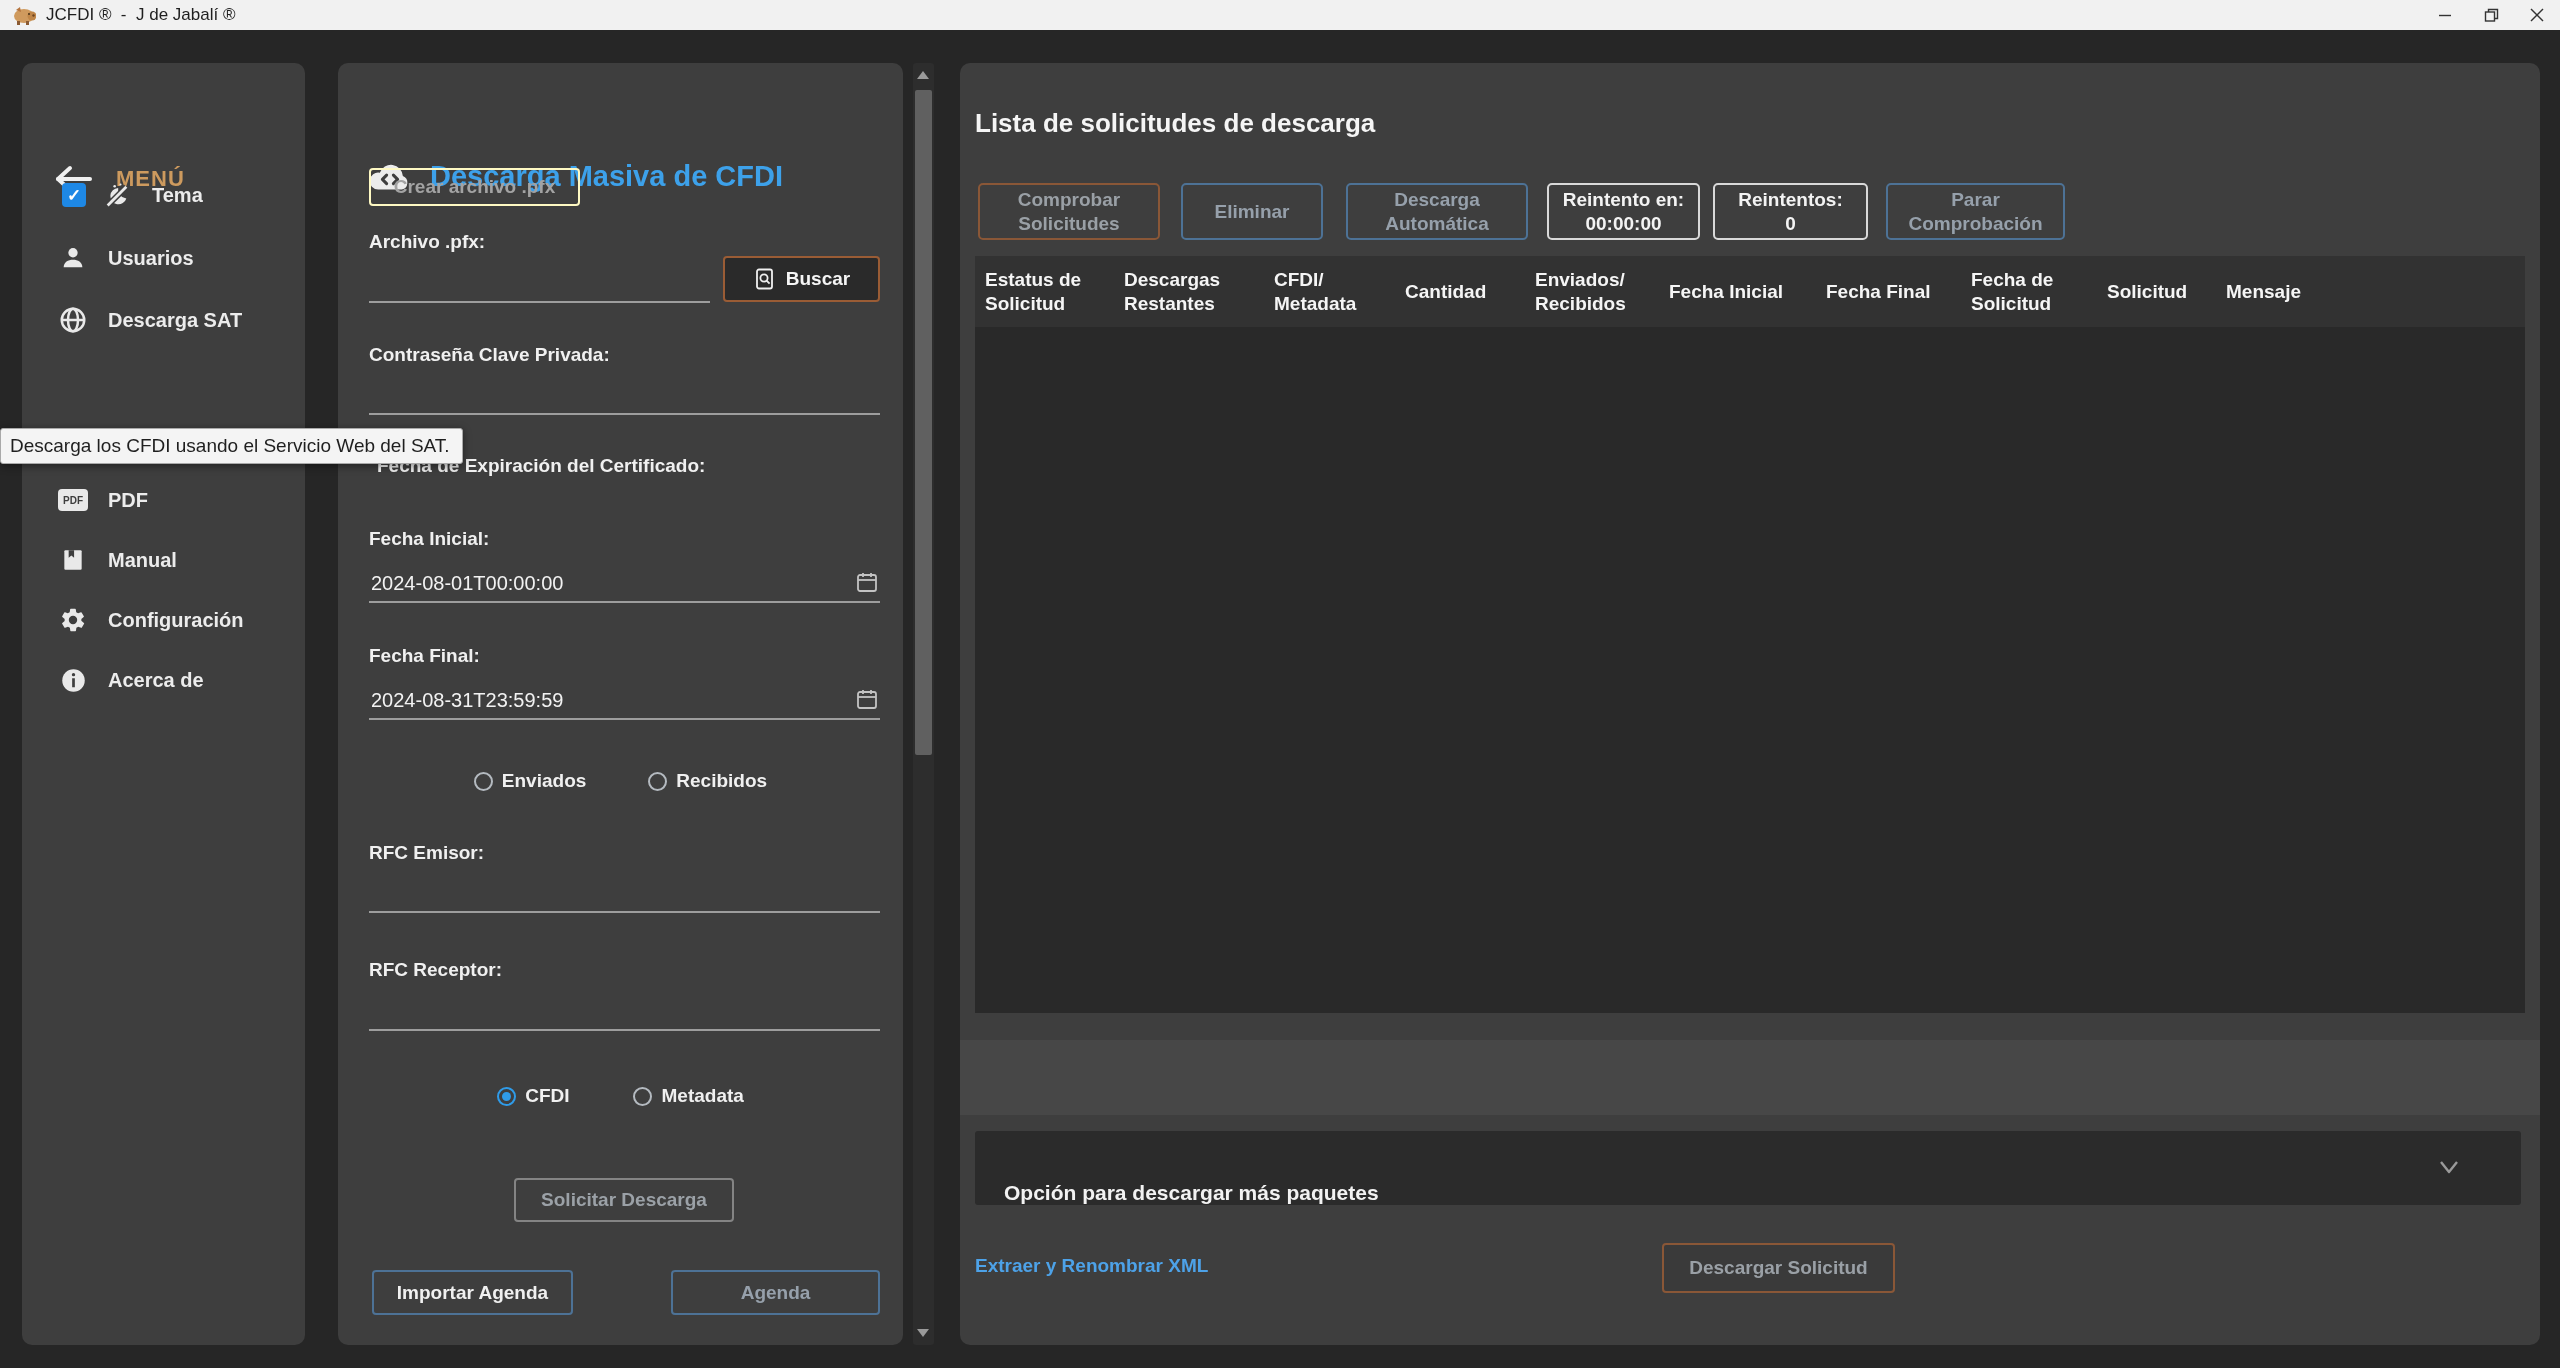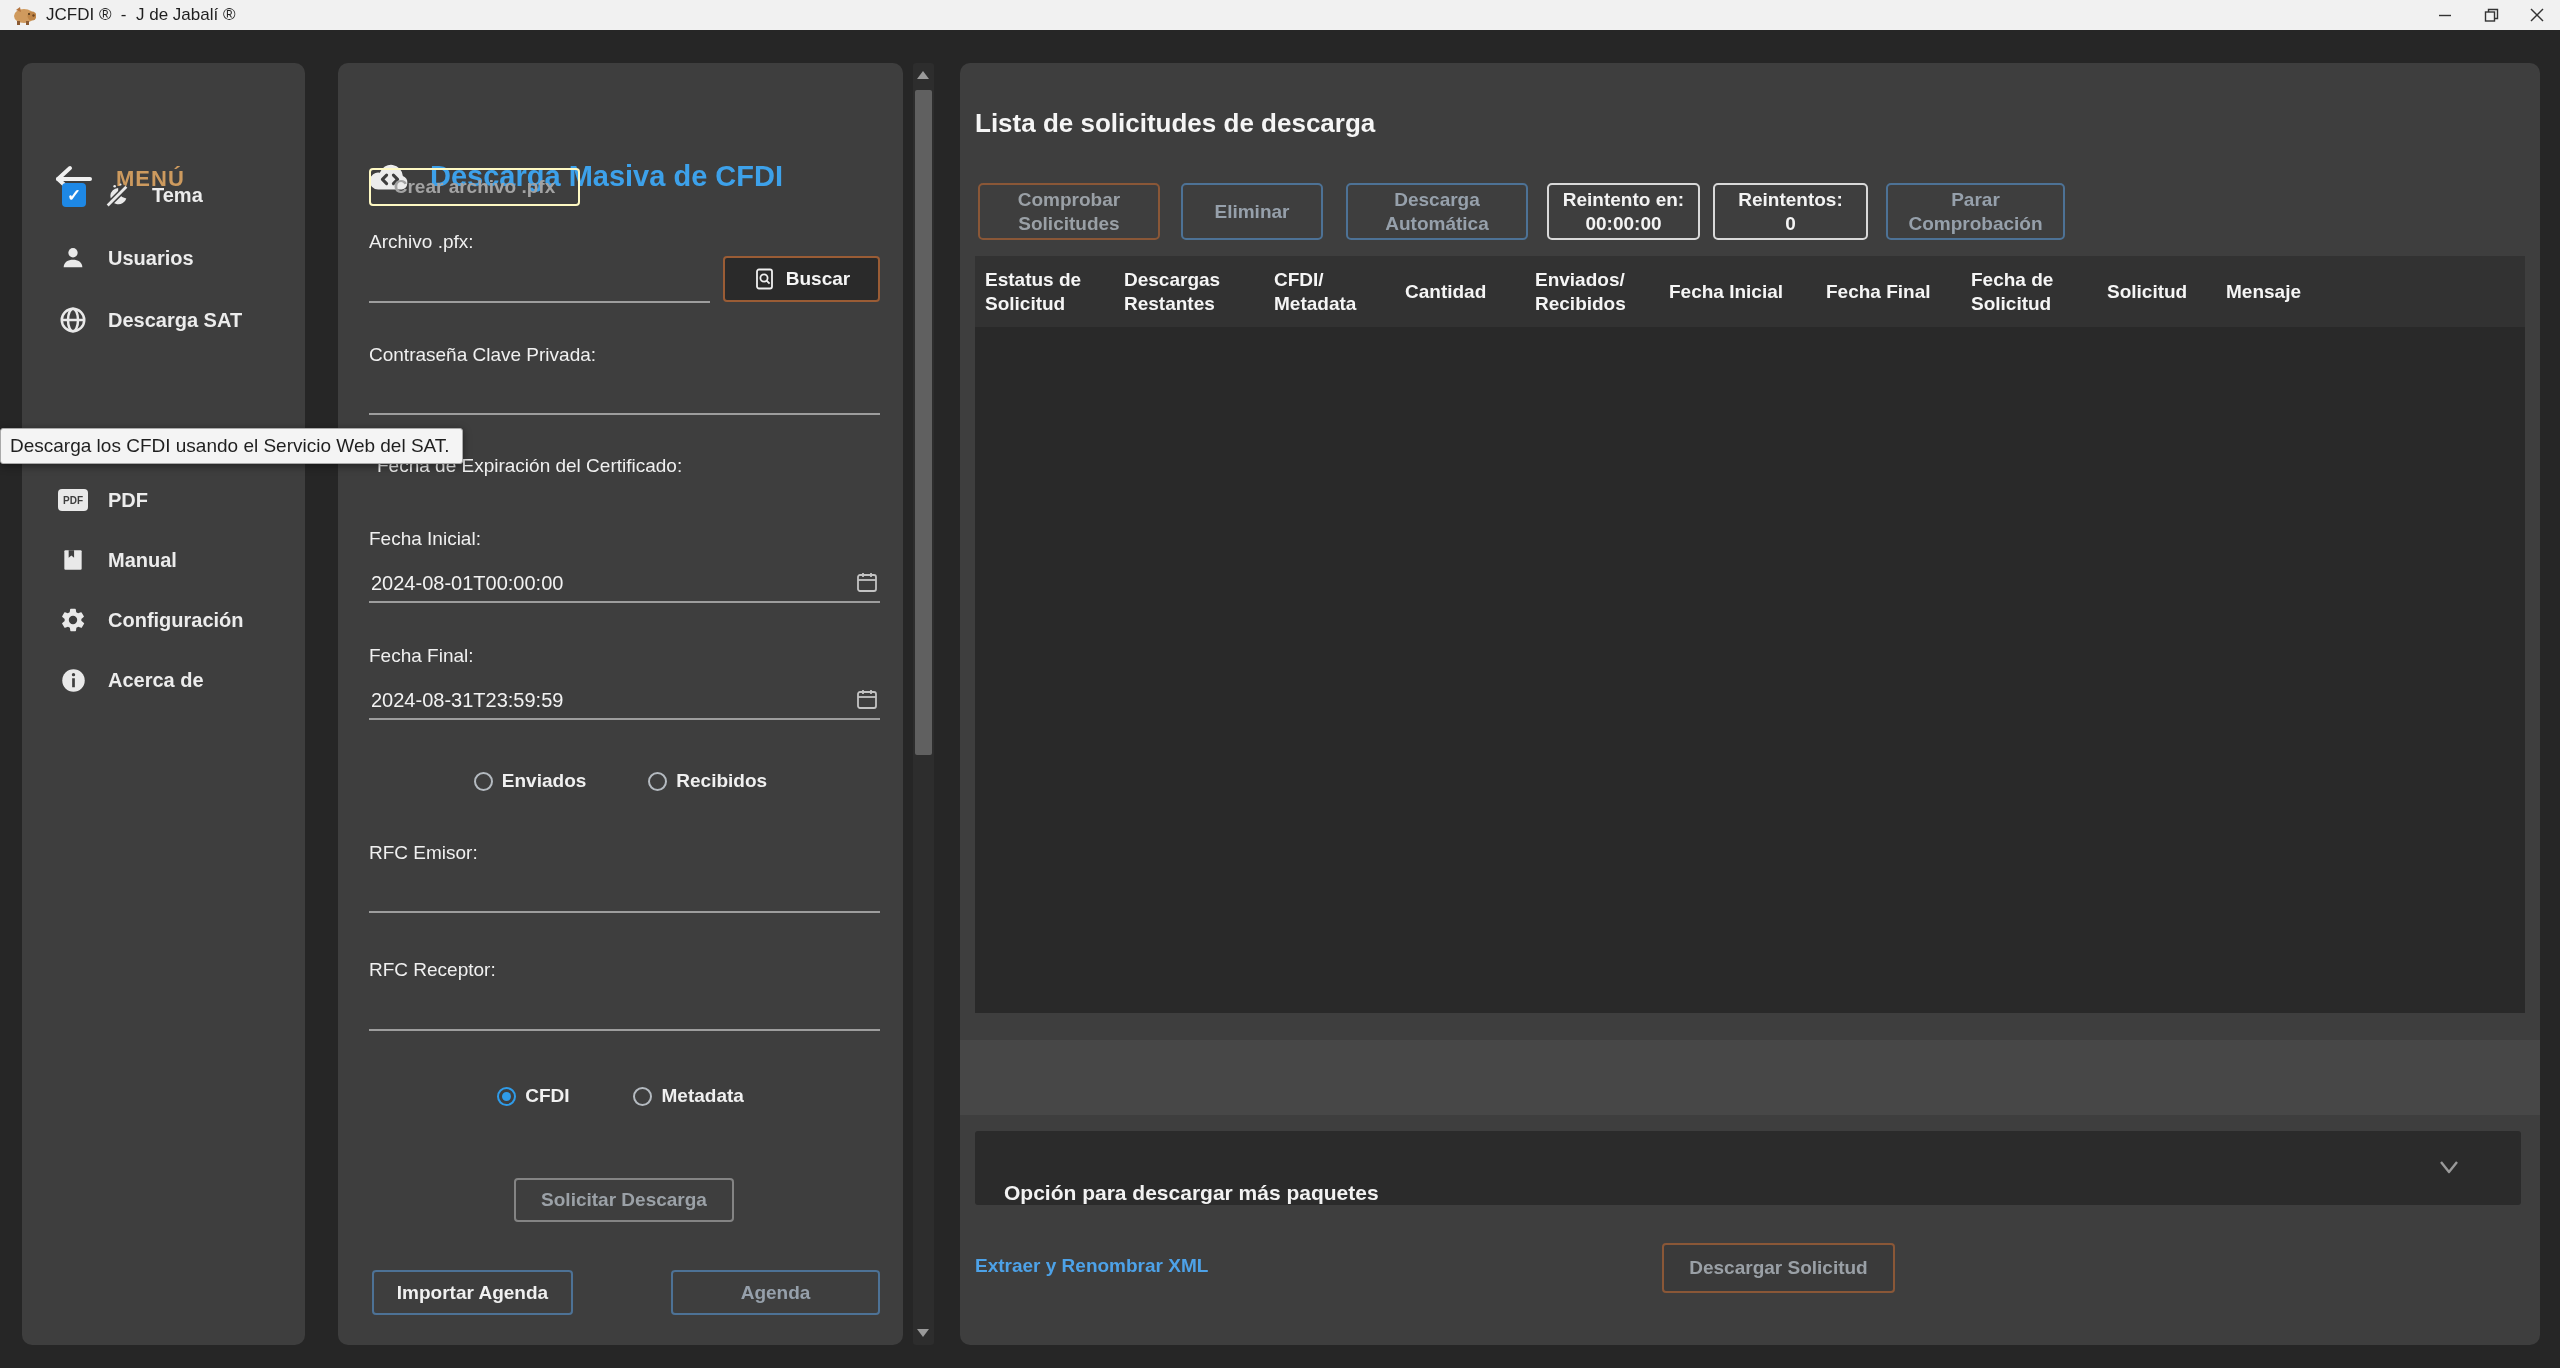--- a/index.html
+++ b/index.html
@@ -32,21 +32,21 @@
   .side-item.tema .ico { margin-left:16px; }
   .pdf-badge { width:30px; height:22px; background:#e9e9e9; border-radius:4px; color:#3e3e3e; font-size:10px; font-weight:bold; display:flex; align-items:center; justify-content:center; }
 
   
   .tooltip { position:absolute; left:0px; top:428px; height:36px; padding:0 12px 0 9px; background:#f4f4f4; border:1px solid #a9a9a9; border-radius:3px; display:flex; align-items:center; font-size:19px; color:#1f1f1f; white-space:nowrap; z-index:50; box-shadow:0 2px 8px rgba(0,0,0,.45); }
 
   
   .form-header { position:absolute; left:30px; top:96px; display:flex; align-items:center; }
   .form-header .cloud { width:44px; height:34px; }
   .form-title { margin-left:18px; font-size:29px; font-weight:bold; color:#3da1ea; }
-  .lbl-b { position:absolute; font-size:19px; font-weight:normal; color:#f0f0f0; }
+  .lbl-b { position:absolute; font-size:19px; font-weight:bold; color:#f0f0f0; }
   .value-t { position:absolute; font-size:20px; color:#f2f2f2; }
   .uline { position:absolute; height:2px; background:#9d9d9d; }
   .outline-btn { position:absolute; background:transparent; border-radius:4px; display:flex; align-items:center; justify-content:center; text-align:center; font-weight:bold; font-size:19px; }
   .b-blue   { border:2px solid #fef9c3; color:#a3a3a3; }
   .b-blue-w { border:2px solid #4d7296; color:#f0f0f0; }
   .b-blue-g { border:2px solid #4d7296; color:#96a0ab; }
   .b-gray   { border:2px solid #848484; color:#9ba1a7; }
   .b-orange-w { border:2px solid #9a5c35; color:#f5f5f5; background:#2a2a2a; }
   .b-orange-g { border:2px solid #8a5737; color:#9aa0a6; }
   .b-light  { border:2px solid #d9d9d9; color:#f3f3f3; }

